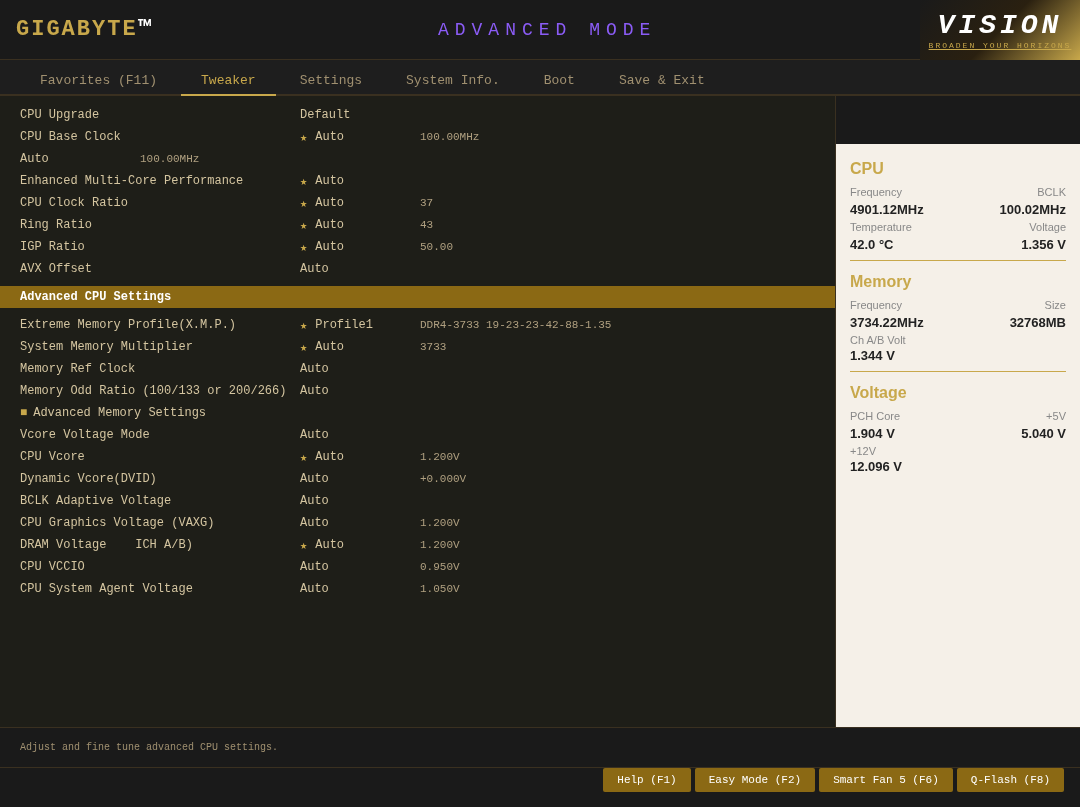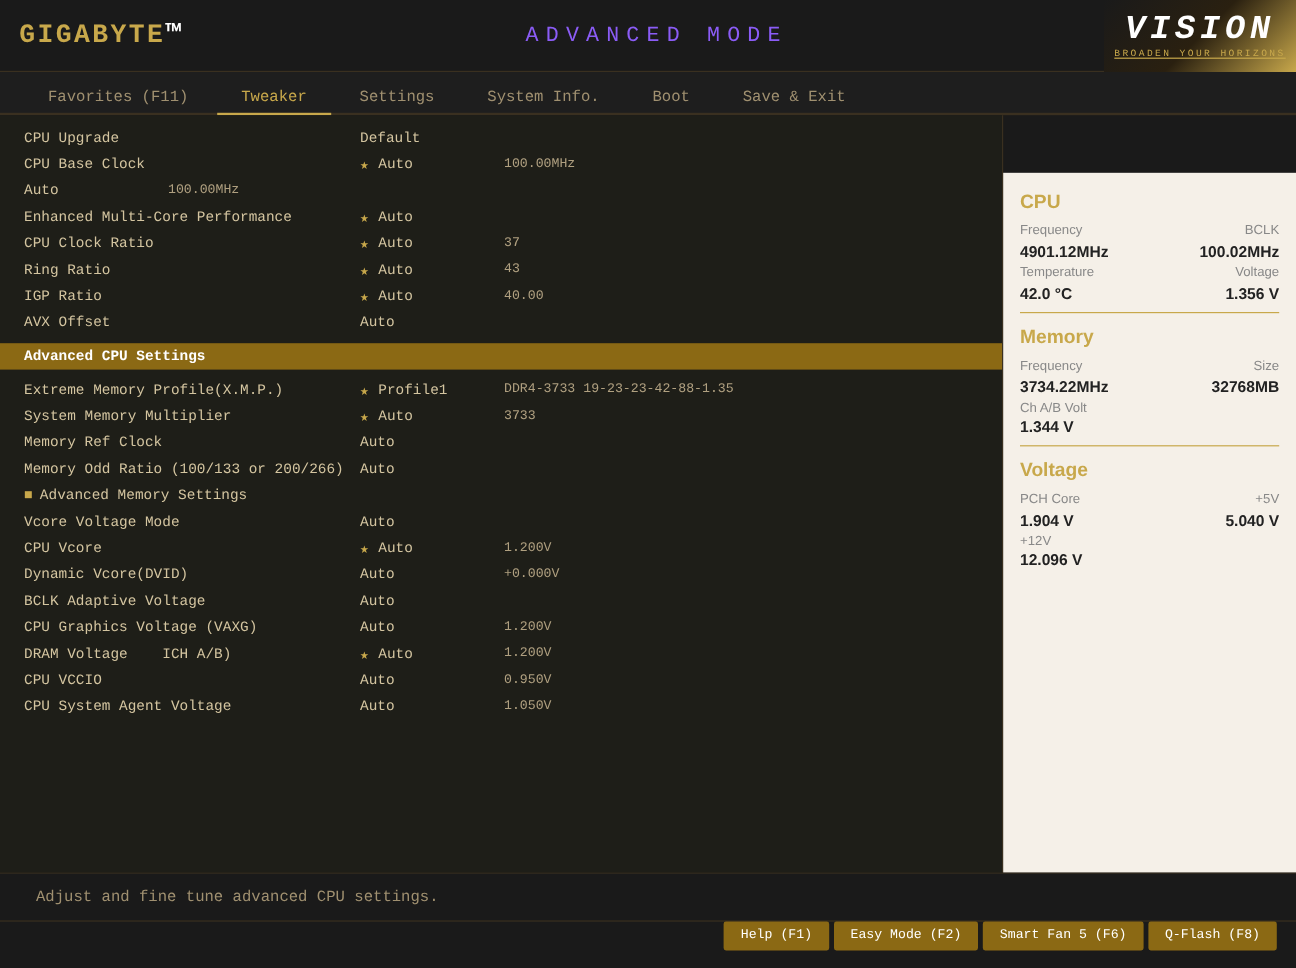--- a/index.html
+++ b/index.html
@@ -211,23 +211,22 @@
     .bottom-bar {
       background: #1a1a1a;
       height: 40px;
       display: flex;
       align-items: center;
       padding: 0 20px;
       border-top: 1px solid #3a3020;
     }
     .bottom-hint {
       color: #a09070;
-      font-size: 13px;
+      font-size: 10px;
       flex: 1;
-      margin-left: 10px;
     }
 
     
     .footer-buttons {
       background: #1a1a1a;
       height: 40px;
       display: flex;
       align-items: flex-start;
       justify-content: flex-end;
       padding: 0 16px;
@@ -303,21 +302,21 @@
       <span class="setting-extra">37</span>
     </div>
     <div class="setting-row">
       <span class="setting-name">Ring Ratio</span>
       <span class="setting-value"><span class="star">★</span>Auto</span>
       <span class="setting-extra">43</span>
     </div>
     <div class="setting-row">
       <span class="setting-name">IGP Ratio</span>
       <span class="setting-value"><span class="star">★</span>Auto</span>
-      <span class="setting-extra">40.00</span>
+      <span class="setting-extra">50.00</span>
     </div>
     <div class="setting-row">
       <span class="setting-name">AVX Offset</span>
       <span class="setting-value">Auto</span>
     </div>
 
     <div class="section-header">
       <span>Advanced CPU Settings</span>
     </div>
 

